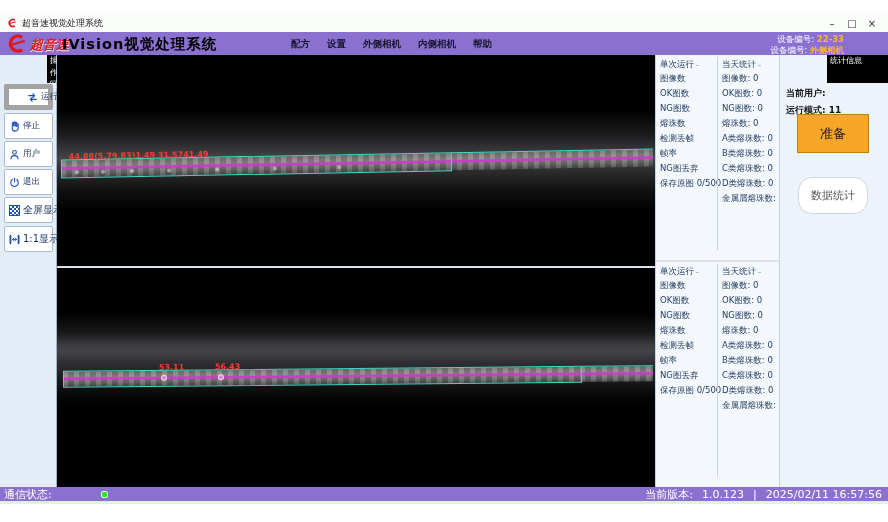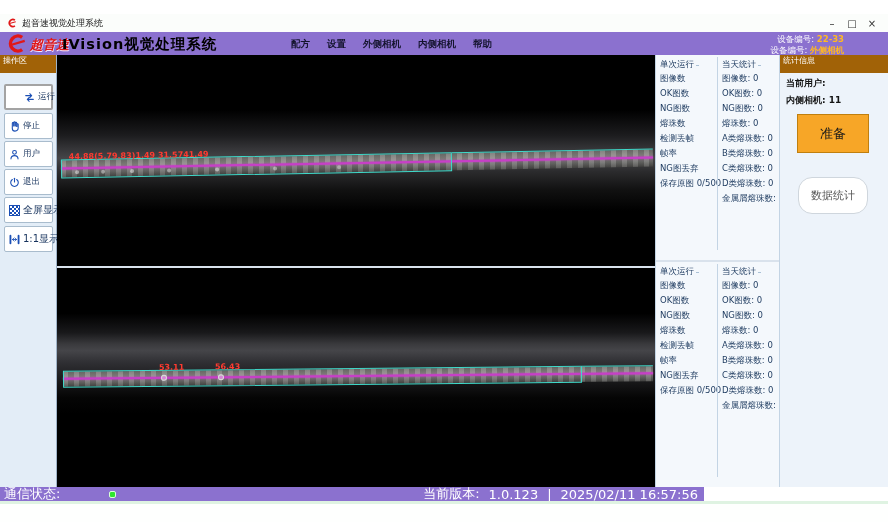--- a/index.html
+++ b/index.html
@@ -20,23 +20,23 @@
   .app-title { position:absolute; left:62px; top:3px; color:#000000; font-weight:bold; font-size:14.5px; letter-spacing:1px; white-space:nowrap; }
   .subtitle { position:absolute; left:206px; top:24px; color:#f2b9cf; font-weight:bold; font-size:10px; white-space:nowrap;text-decoration:underline; }
   .menu { position:absolute; left:291px; top:6px; display:flex; gap:17px; }
   .menu-item { font-size:9.5px; color:#14142e; font-weight:bold; cursor:pointer; white-space:nowrap; }
   .header-right { position:absolute; right:44px; top:2px; text-align:right; font-size:8.5px; line-height:10.5px; white-space:nowrap; }
   .hr-label { color:#fff;margin-top:30px; }
   .hr-value { color:#ffb822; font-weight:bold; }
 
   
   .sidebar { position:absolute; left:0; top:55px; width:57px; height:432px; background:#e3edf7; border-right:1px solid #9fb3c8; }
-  .panel-head { height:18px; background:#a16207; color:#fff; font-size:8px; line-height:12px; padding-left:3px; }
+  .panel-head { height:28px; background:#000000; color:#fff; font-size:8px; line-height:12px; padding-left:3px;margin-left:47px; }
   .side-btn { position:absolute; left:4px; width:49px; height:26px; background:#fff; border:1px solid #a9bccd; border-radius:2px; display:flex; align-items:center; gap:2px; padding:0 1px 0 2px; font-size:8.5px; color:#16325c; cursor:pointer; white-space:nowrap; }
-  .side-btn.focus { border:2px solid #a3a3a3;padding-left:16px; }
+  .side-btn.focus { border:5px solid #a3a3a3;padding-left:16px; }
   .side-btn .ic { width:14px; height:14px; display:flex; align-items:center; justify-content:center; flex:none; }
   .side-btn.small-label { font-size:10px; }
   .checker { width:11px; height:11px; border:1px solid #1b4fb5; background:repeating-conic-gradient(#1b4fb5 0% 25%, #fff 0% 50%) 0 0/4px 4px; }
 
   
   .image-area { position:absolute; left:57px; top:55px; width:598px; height:432px; background:#000; }
   .viewport-top { position:absolute; left:0; top:0; width:598px; height:211px;
     background:linear-gradient(180deg,#000 0%,#000 26%,#1c1c1e 38%,#37373a 45%,#454548 49%,#2c2c2e 55%,#111 64%,#000 74%,#000 100%); }
   .viewport-divider { position:absolute; left:0; top:211px; width:598px; height:2px; background:#d9e2ec; }
   .viewport-bottom { position:absolute; left:0; top:213px; width:598px; height:162px;
@@ -68,21 +68,21 @@
   .group-title::after { content:""; flex:1; height:1px; background:#aac1d6; margin-right:2px; min-width:3px; }
   .stat-row { font-size:8.5px; color:#1d3a5f; height:15px; line-height:15px; white-space:nowrap; }
 
   
   .info { position:absolute; left:779px; top:55px; width:109px; height:432px; background:#edf3fa; border-left:1px solid #c3d4e4; }
   .info-row { font-size:9px; font-weight:bold; color:#141414; margin:4px 12px 0 6px; white-space:nowrap; }
   .btn-prepare { position:absolute; left:17px; top:59px; width:72px; height:39px; background:#f7a627; border:1px solid #c07f0e; font-size:13px; color:#1a1a1a; display:flex; align-items:center; justify-content:center; cursor:pointer; }
   .btn-stats { position:absolute; left:18px; top:122px; width:70px; height:37px; background:#fff; border:1px solid #cfd6dd; border-radius:14px; font-size:11px; color:#555; display:flex; align-items:center; justify-content:center; cursor:pointer; }
 
   
-  .statusbar { position:absolute; left:0; top:487px; width:704px; height:14px; background:#8b71cf; display:flex; align-items:center; font-size:13px; color:#fff;gap:44px; }
+  .statusbar { position:absolute; left:0; top:487px; width:888px; height:14px; background:#8b71cf; display:flex; align-items:center; font-size:11px; color:#fff;gap:44px; }
   .comm { margin-left:4px; }
   .dot { width:7px; height:7px; background:#2ee52e; border:1px solid #d8ffd8; border-radius:2px; margin-left:5px; }
   .sb-right { margin-left:auto; margin-right:6px; display:flex; gap:9px; align-items:center; white-space:nowrap; }
   .desktop-bottom { position:absolute; left:0; top:501px; width:888px; height:21px; background:linear-gradient(180deg,#dff3e2 0 3px,#fefffe 3px); }
 
   svg.icon { stroke:#1b4fb5; fill:none; stroke-width:2; stroke-linecap:round; stroke-linejoin:round; }
   svg.logo-swoosh path { stroke:#e01818; fill:none; }
 </style>
 </head>
 <body>
@@ -264,21 +264,21 @@
         <div class="stat-row">D类熔珠数: 0</div>
         <div class="stat-row">金属屑熔珠数: 0</div>
       </div>
     </div>
   </div>
 
   <div class="info">
     <div class="panel-head">统计信息</div>
     <div class="info-row">当前用户:</div>
     <div class="info-row">
-      <span>内侧相机:</span>
+      <span>运行模式:</span>
       <span>11</span>
     </div>
     <div class="btn-prepare">准备</div>
     <div class="btn-stats">数据统计</div>
   </div>
 
   <div class="statusbar">
     <span class="comm">通信状态:</span>
     <span class="dot"></span>
     <div class="sb-right">

